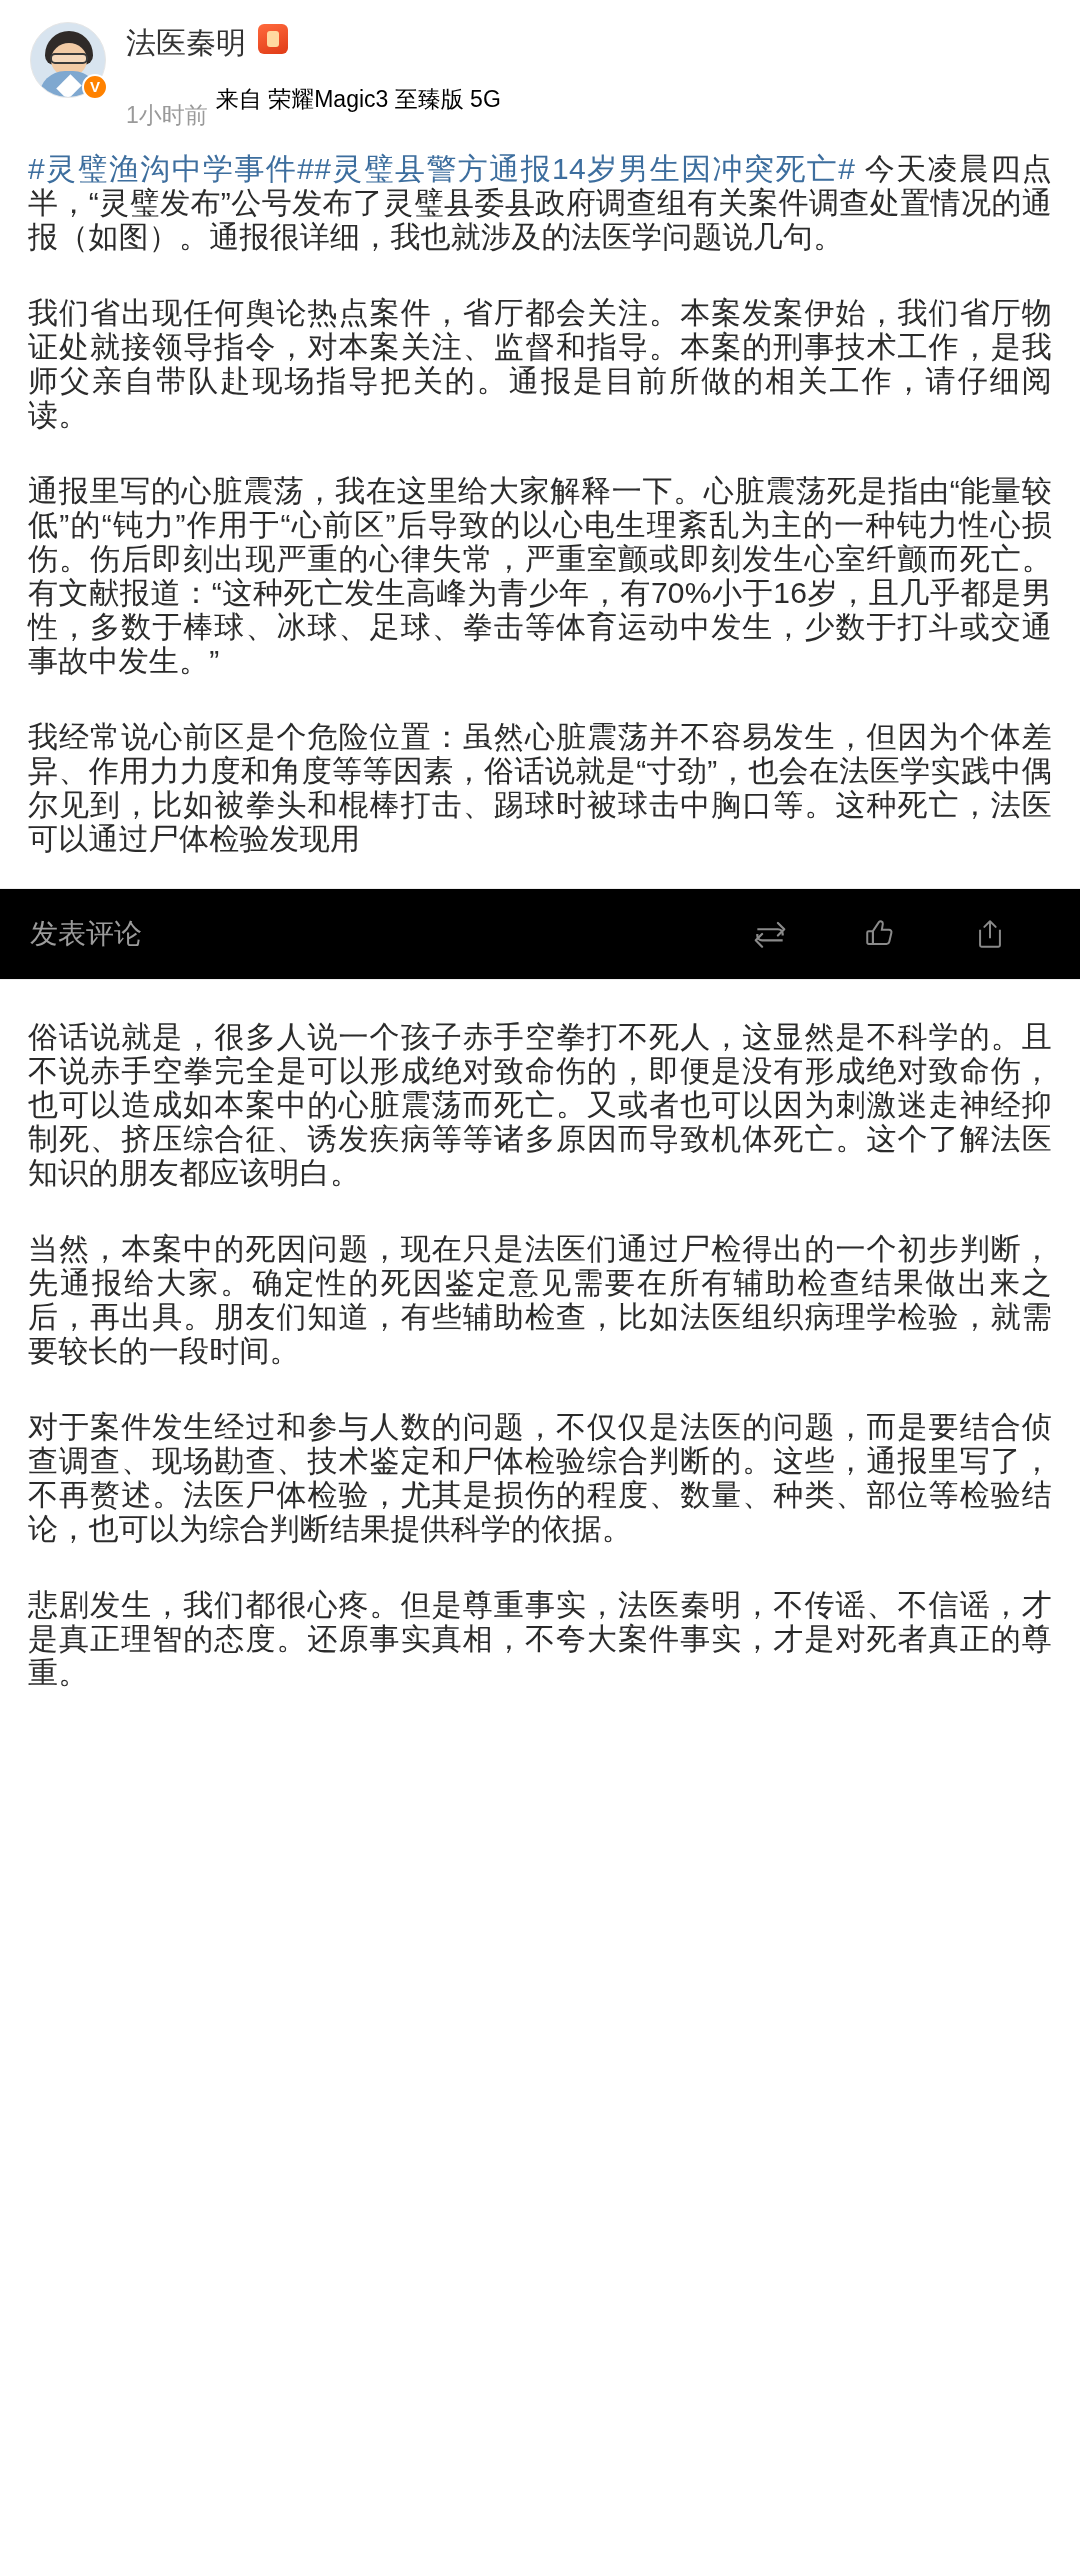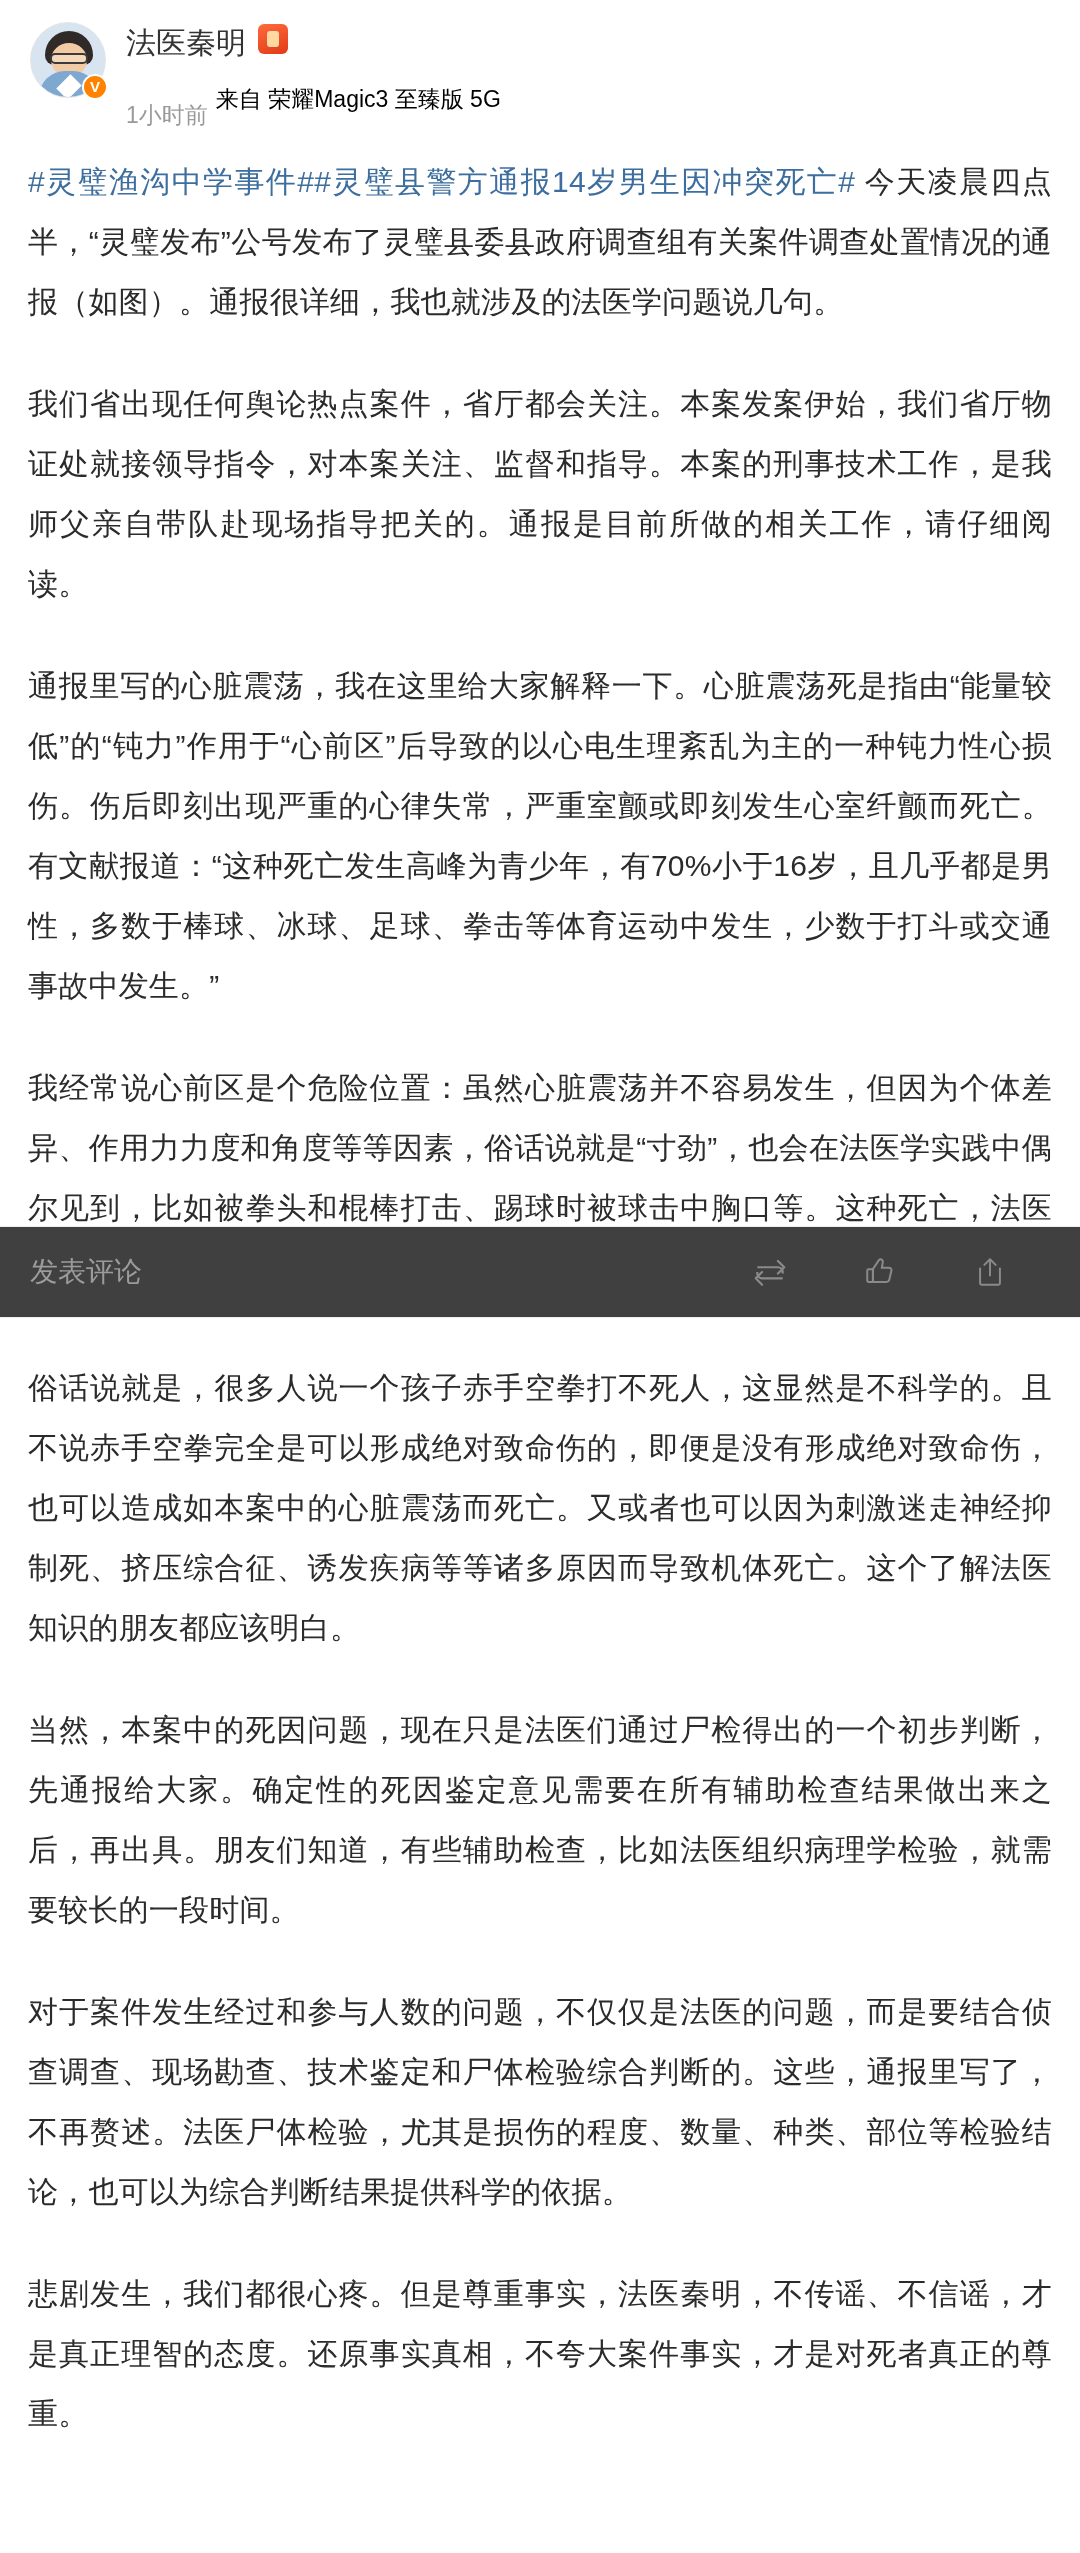--- a/index.html
+++ b/index.html
@@ -155,21 +155,21 @@
   .meta-time { color: #9a9a9a; margin-top: 32px; }
   .meta-source { color: #000000; }
 
   
   .content {
     padding: 12px 28px 0 28px;
     box-sizing: border-box;
   }
   .para {
     font-size: 30px;
-    line-height: 60px;
+    line-height: 34px;
     color: #2b2b2b;
     margin: 0 0 42px 0;
     text-align: justify;
     word-break: break-all;
     letter-spacing: 0.2px;
   }
   .para:last-child { margin-bottom: 0; }
   .topic { color: #3d6e9e; }
 
   
@@ -183,21 +183,21 @@
 
   
   .action-bar {
     border-top: 1px solid #eeeeee;
     border-bottom: 1px solid #eeeeee;
     height: 92px;
     display: flex;
     align-items: center;
     padding: 0 30px;
     box-sizing: border-box;
-    background: #404040;
+    background: #000000;
   }
   .comment-label {
     font-size: 28px;
     color: #9b9b9b;
     flex: 1 1 auto;
   }
   .action-icons {
     display: flex;
     align-items: center;
     gap: 70px;

